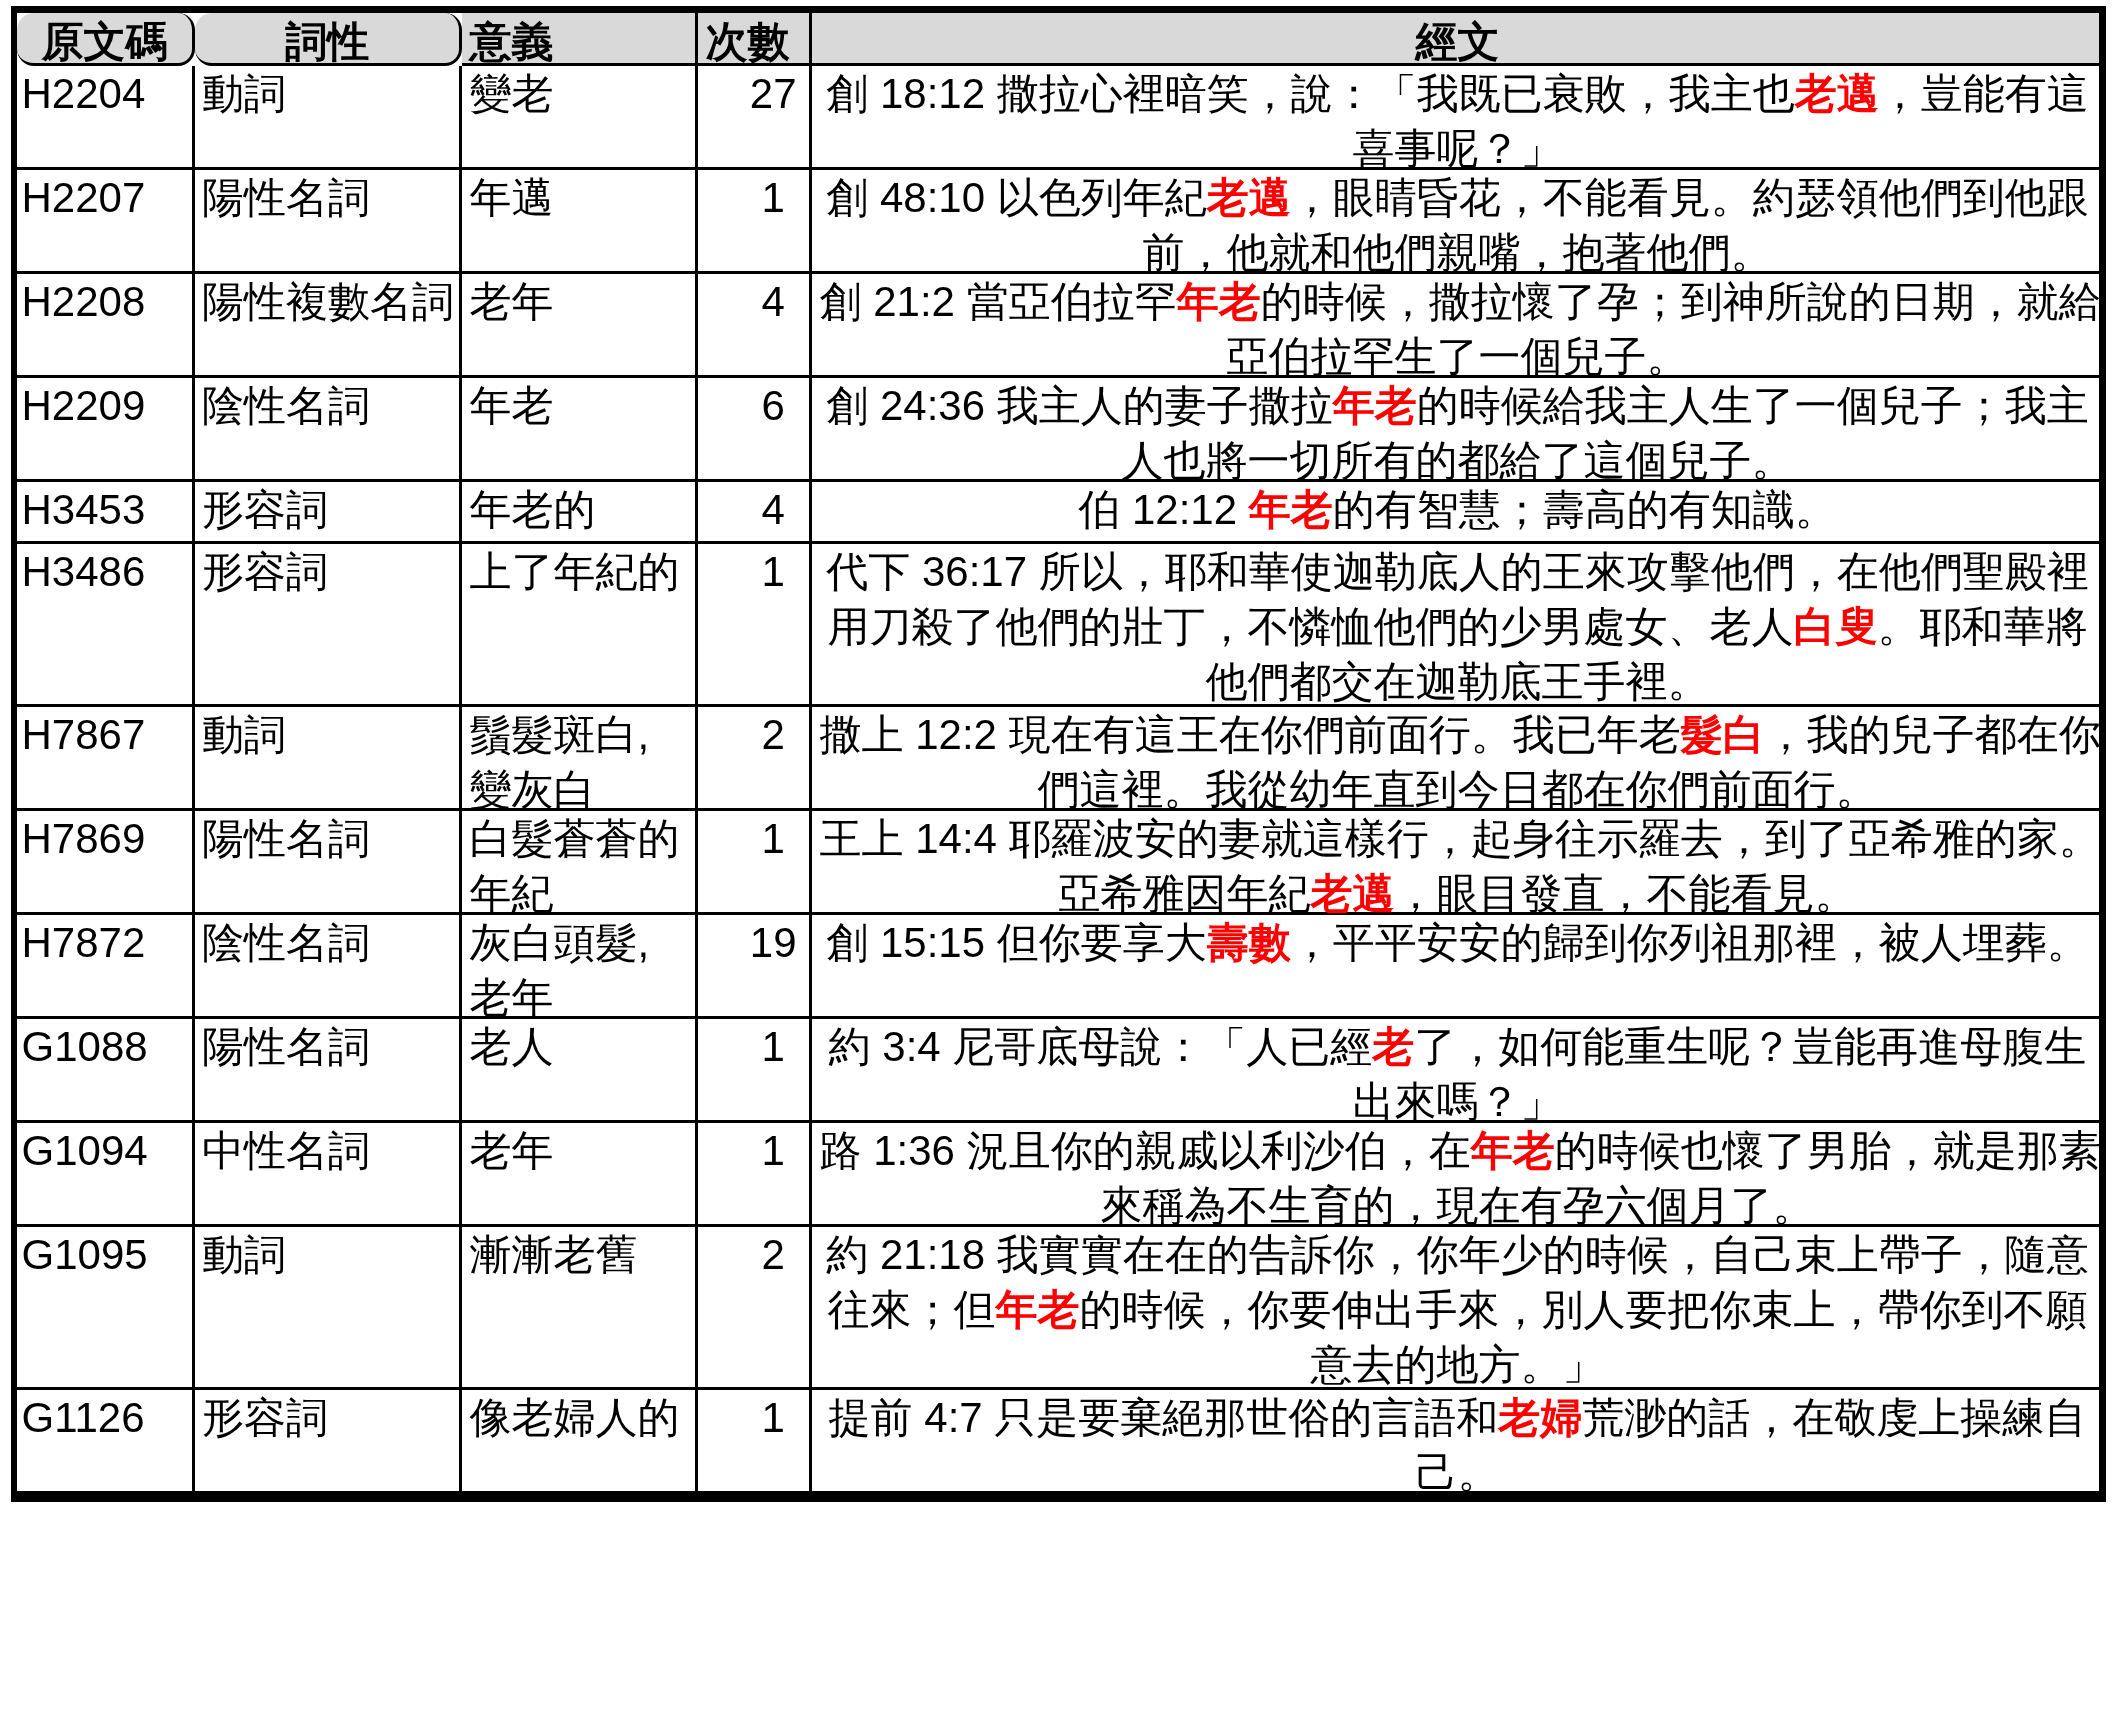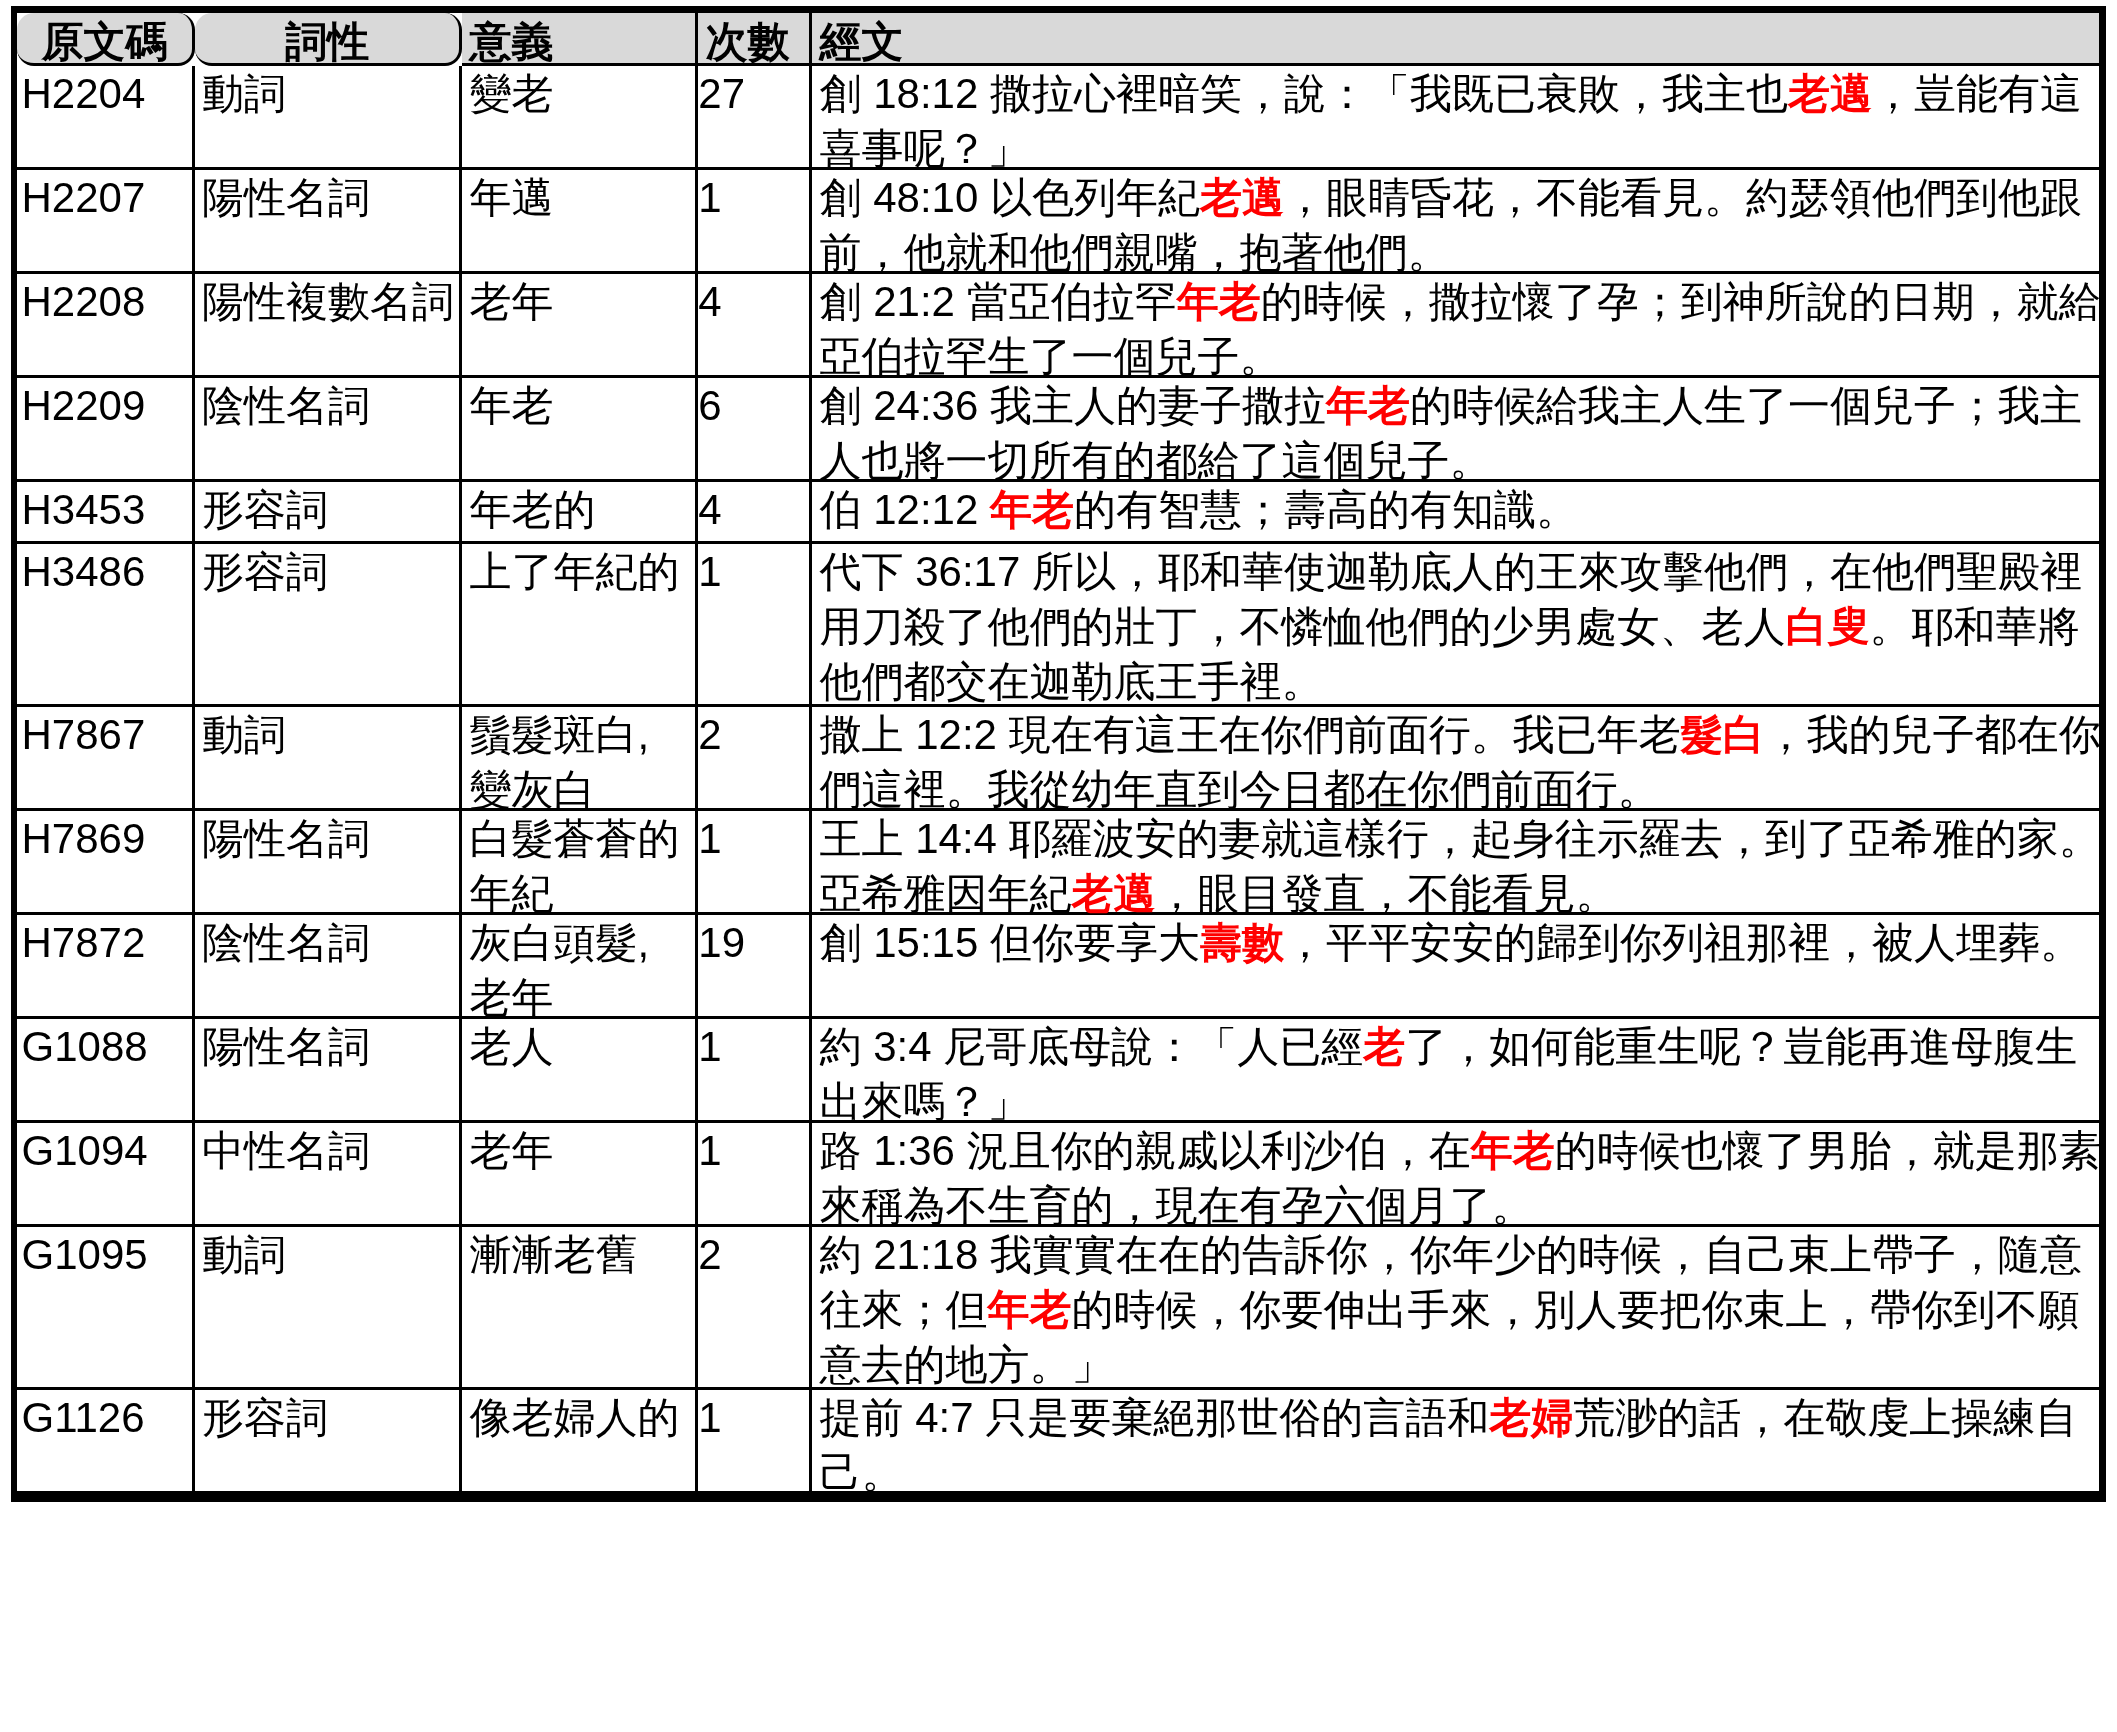--- a/index.html
+++ b/index.html
@@ -28,22 +28,22 @@
 
   tr.h .c { height: 53px; line-height: 43px; padding-top: 6.3px; background: var(--hbg, #d9d9d9); font-weight: bold; }
   tr.r1 .c { height: 62px; }
   tr.r2 .c { height: 104px; }
   tr.r3 .c { height: 163px; }
   tr.last .c { height: 58px; border-bottom: 0; }
 
   .k1 { padding-left: 4.5px; }
   .k2 { padding-left: 7px; padding-right: 3.6px; }
   .k3 { padding-left: 7.2px; padding-right: 3.6px; white-space: normal; }
-  .k4 { padding-right: 6.3px; text-align: left; }
-  .k5 { padding-left: 7.2px; padding-right: 3.6px; }
+  .k4 { padding-right: 6.3px; text-align: center; padding-left: 45px; }
+  .k5 { padding-left: 7.2px; padding-right: 3.6px; text-align: center; }
 
   tr.h .k1, tr.h .k2 { text-align: center; padding-left: 0; padding-right: 0; border-radius: 17px; }
   tr.h .k4 { text-align: left; padding-left: 7.2px; padding-right: 0; }
 
   .line { height: 55px; white-space: nowrap; }
   .ref { margin-right: 0.278em; }
   .hl { color: var(--hl, #ff0000); font-weight: bold; }
 </style>
 </head>
 <body>

